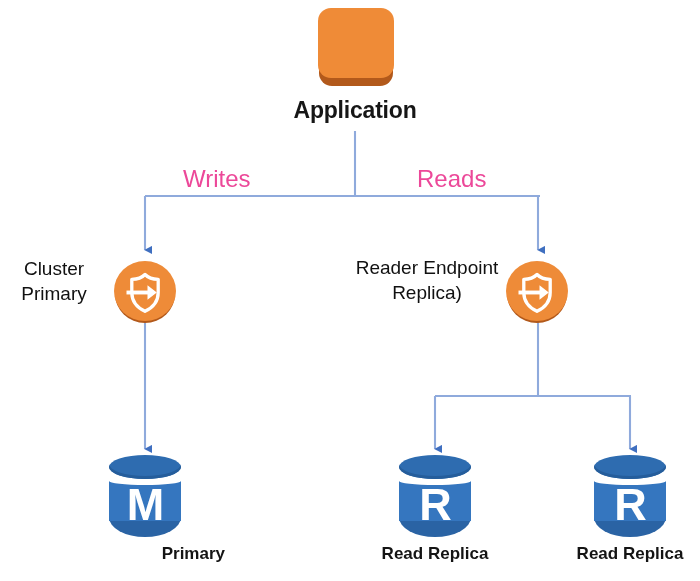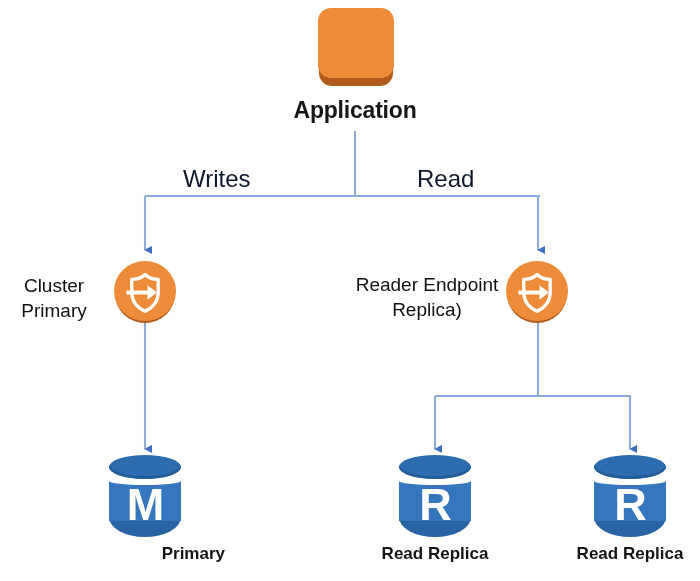--- a/index.html
+++ b/index.html
@@ -97,21 +97,20 @@
   }
   .endpoint-cluster { left: 114px; top: 261px; }
   .endpoint-reader  { left: 506px; top: 261px; }
 
   
   .ep-label {
     font-size: 19px;
     color: #111111;
     line-height: 1.33;
     text-align: center;
-    margin-top: 17px;
   }
   .label-cluster {
     left: 2px;
     top: 256px;
     width: 104px;
   }
   .label-reader {
     left: 339px;
     top: 255px;
     width: 176px;
@@ -181,21 +180,21 @@
     color: #141414;
     text-align: center;
   }
   .label-primary  { left: 65px; top: 544px; width: 160px; text-align: right; }
   .label-replica1 { left: 355px; top: 544px; width: 160px; }
   .label-replica2 { left: 550px; top: 544px; width: 160px; }
 
   
   .flow-label {
     font-size: 24px;
-    color: #0f172a;
+    color: #ec4899;
   }
   .label-writes { left: 183px; top: 165px; }
   .label-reads  { left: 417px; top: 165px; }
 </style>
 </head>
 <body>
 
 <div id="canvas">
 
   <svg id="wires" viewBox="0 0 700 581" xmlns="http://www.w3.org/2000/svg">
@@ -224,21 +223,21 @@
     </g>
   </svg>
 
   <div class="node app-box">
     <div class="shadow"></div>
     <div class="face"></div>
   </div>
   <div class="node app-label">Application</div>
 
   <div class="node flow-label label-writes">Writes</div>
-  <div class="node flow-label label-reads">Read</div>
+  <div class="node flow-label label-reads">Reads</div>
 
   <div class="node ep-label label-cluster">
     <div>Cluster</div>
     <div>Primary</div>
   </div>
   <div class="node endpoint endpoint-cluster">
     <div class="ep-shadow"></div>
     <div class="ep-face"></div>
     <svg width="62" height="62" viewBox="0 0 62 62" xmlns="http://www.w3.org/2000/svg">
       <path d="M31,13.5 C27.5,17.2 22.6,18.3 17.8,18.3 L17.8,31.5

